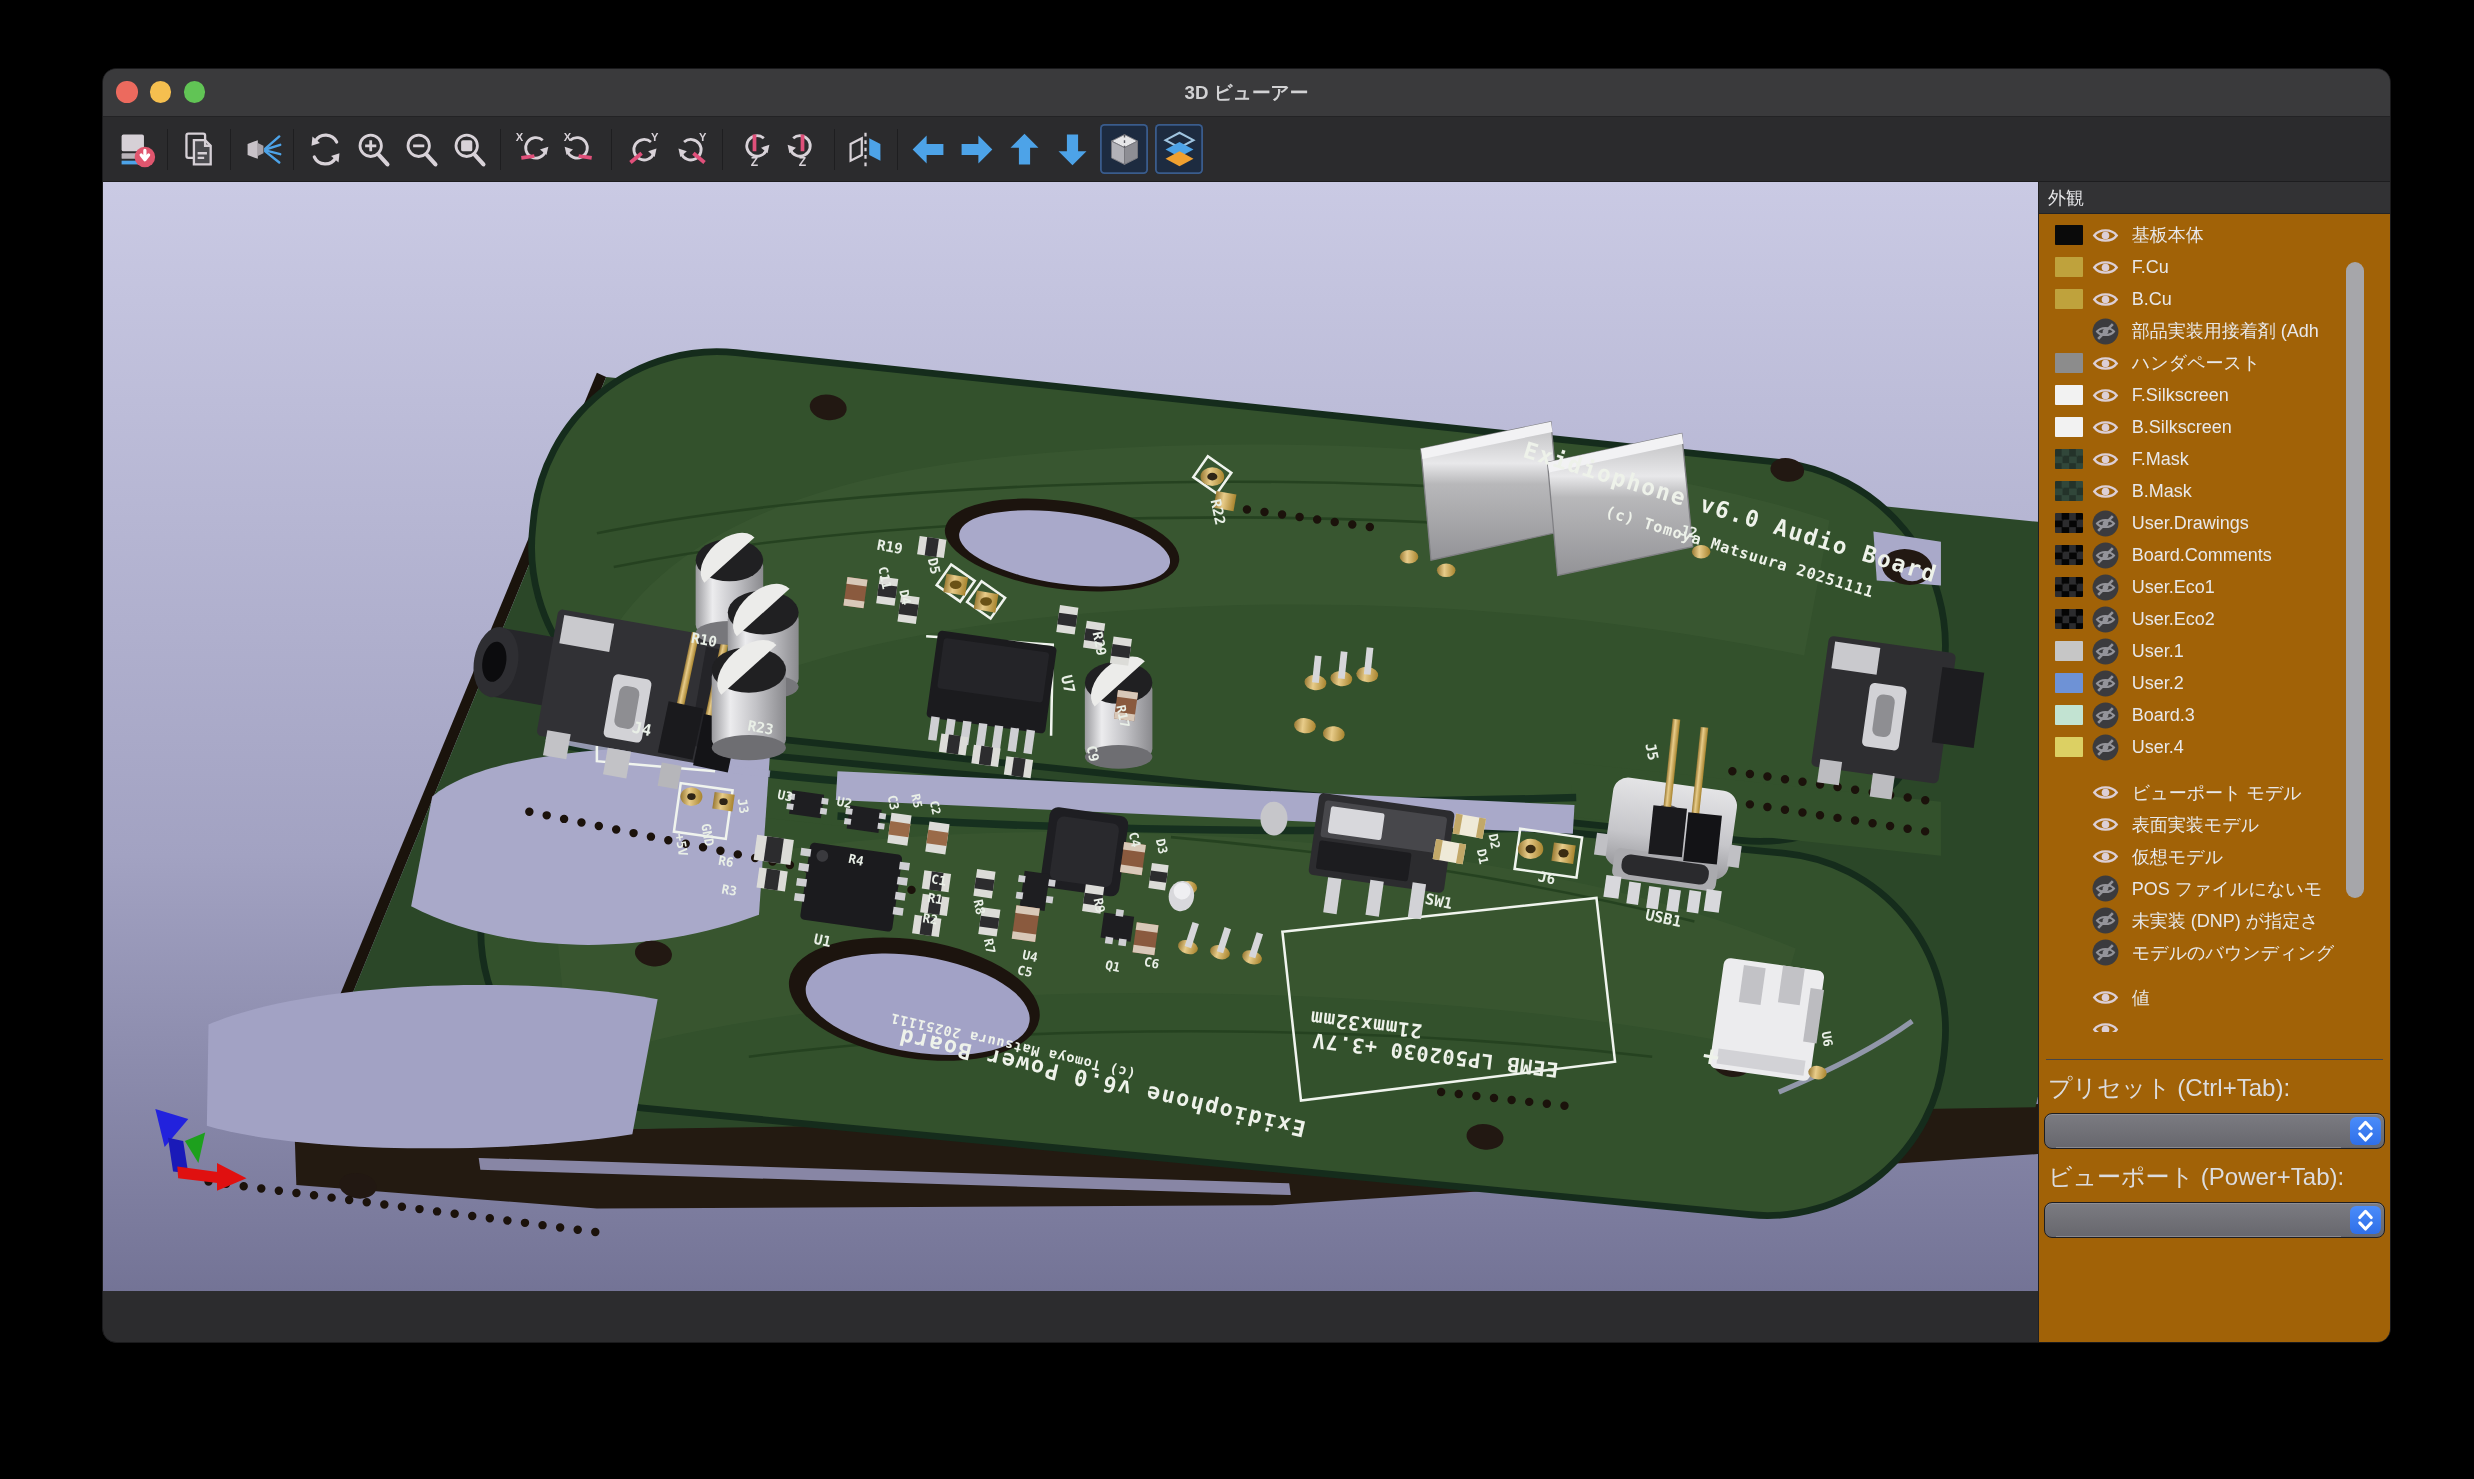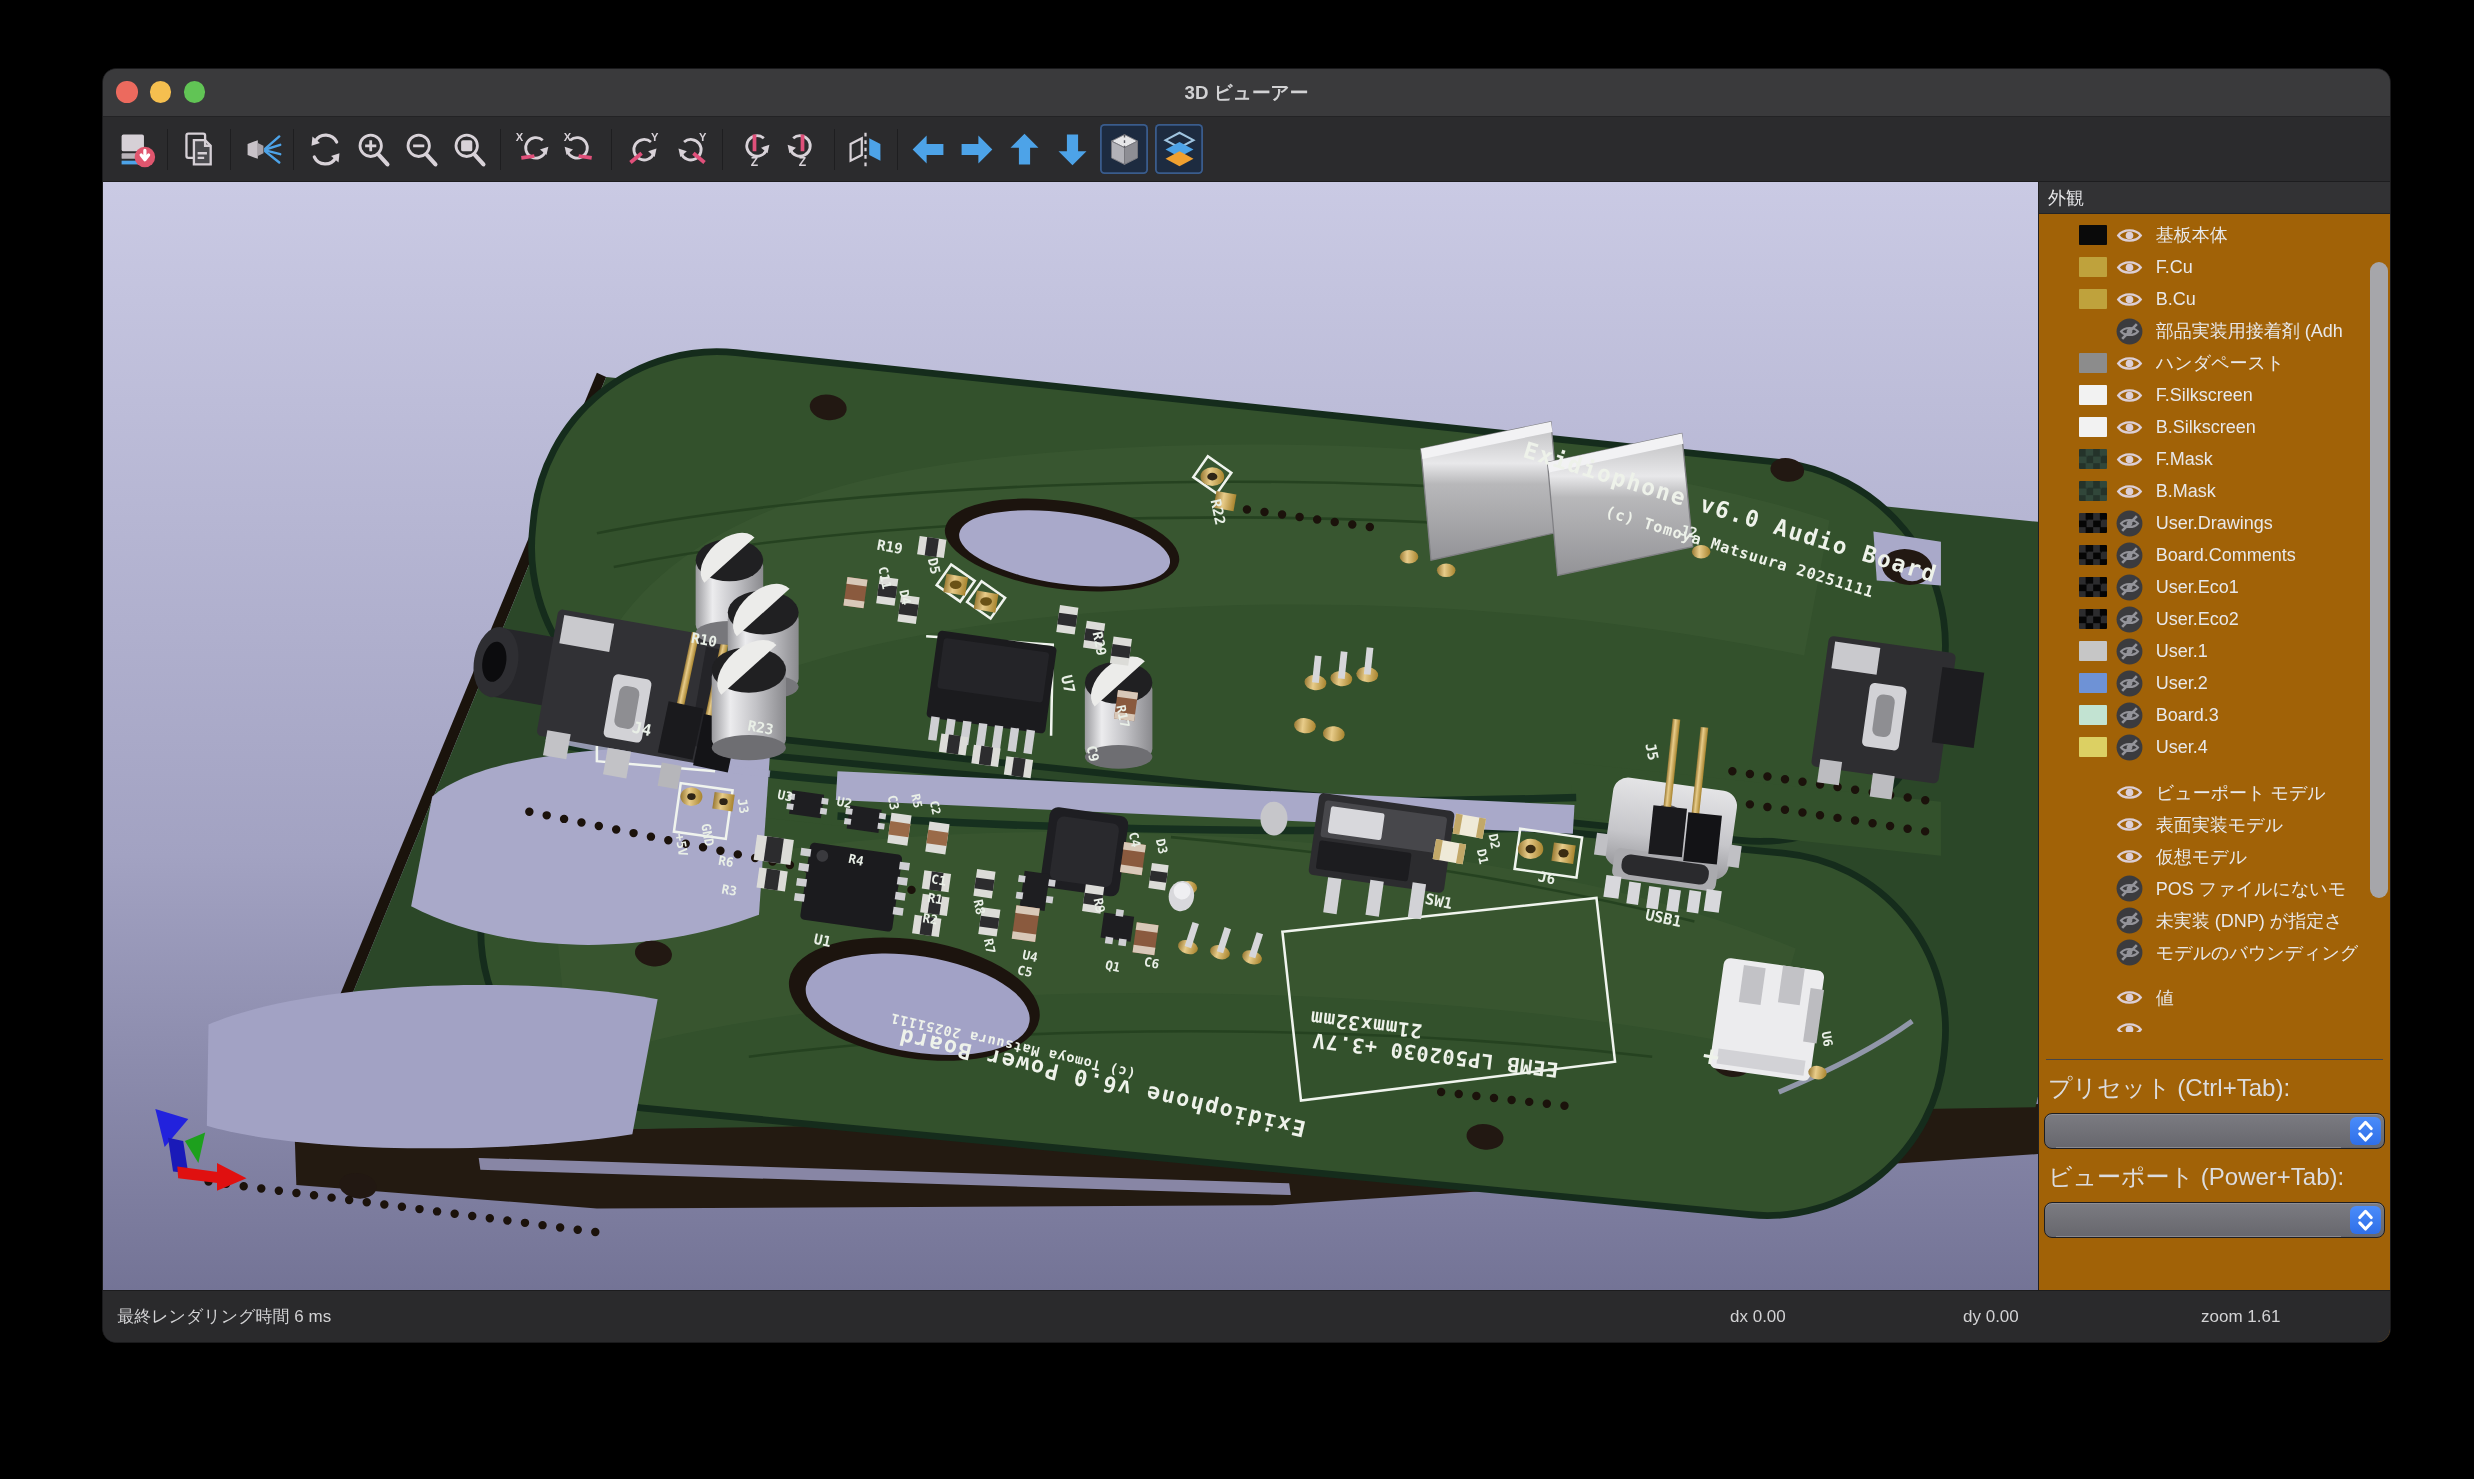--- a/index.html
+++ b/index.html
@@ -31,21 +31,21 @@
 
   
   .viewport { position:absolute; left:0; top:113px; width:1935px; height:1109px; }
   .viewport svg { display:block; }
 
   
   .sidebar { position:absolute; left:1935px; top:113px; width:354px; height:1178px;
     background:#a16207; border-left:0.9px solid #202022; }
   .sb-header { height:32px; line-height:32px; padding-left:9px; color:#e4e4e6; font-size:18px;
     background:#323234; border-bottom:0.9px solid #242426; }
-  .sb-list { position:relative; height:818px; overflow:hidden; padding-top:5.3px;margin-left:24px; }
+  .sb-list { position:relative; height:818px; overflow:hidden; padding-top:5.3px; }
   .row { display:flex; align-items:center; height:32px; padding-left:16px; }
   .gap { height:13.3px; }
   .swatch { width:28.4px; height:20.4px; margin-right:9px; flex:0 0 auto; border-radius:0.9px; }
   .swatch.none { visibility:hidden; }
   .swatch.checker-dark { background:repeating-conic-gradient(#050505 0 25%, #2c2c2e 0 50%) 0 0/14.2px 14.2px; }
   .swatch.checker-green { background:repeating-conic-gradient(#31473a 0 25%, #24332a 0 50%) 0 0/14.2px 14.2px; }
   .row.nosw .swatch { visibility:hidden; }
   .eye { width:27px; height:27px; margin-right:12.4px; flex:0 0 auto; position:relative; }
   .eye svg { width:27px; height:27px; position:absolute; left:0; top:0; }
   .eye-on { color:#dccfd6; }
@@ -1083,20 +1083,14 @@
       <div class="mac-select">
         <span class="val"></span>
         <span class="stepper"><svg viewBox="0 0 35 32">
               <path d="M11 13 L17.5 6 L24 13" fill="none" stroke="#fff" stroke-width="3.4" stroke-linecap="round" stroke-linejoin="round"></path>
               <path d="M11 19 L17.5 26 L24 19" fill="none" stroke="#fff" stroke-width="3.4" stroke-linecap="round" stroke-linejoin="round"></path>
             </svg></span>
       </div>
     </div>
   </div>
 
-  <div class="statusbar">
-    <span class="st-time">最終レンダリング時間 6 ms</span>
-    <span class="st-dx">dx 0.00</span>
-    <span class="st-dy">dy 0.00</span>
-    <span class="st-zoom">zoom 1.61</span>
-  </div>
 </div>
 
 
 </body></html>

